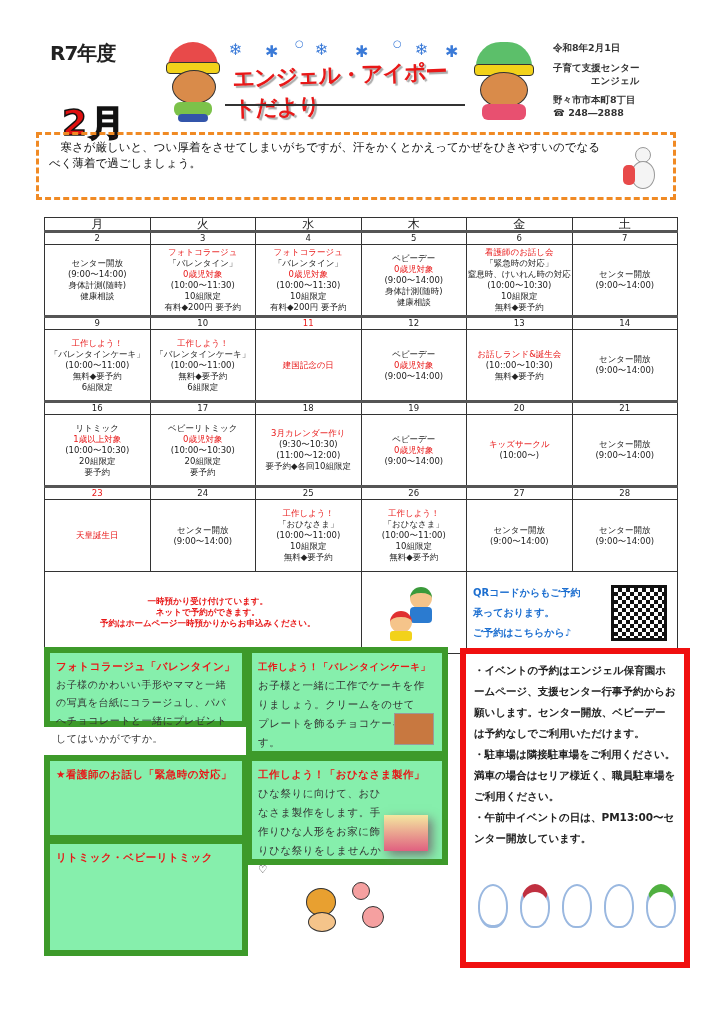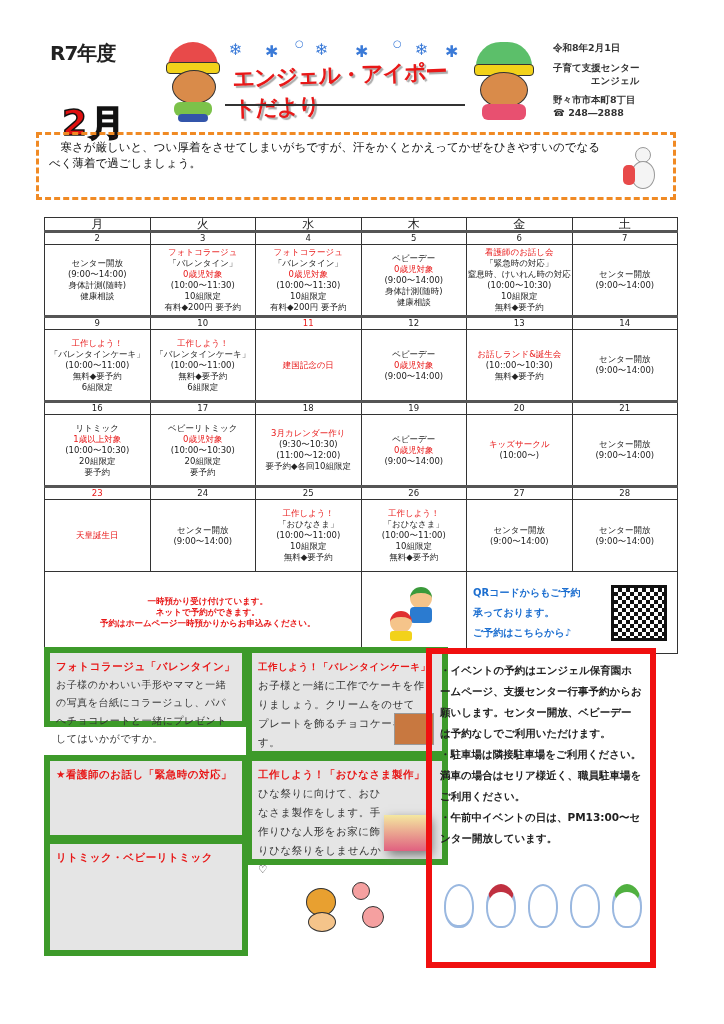--- a/index.html
+++ b/index.html
@@ -17,23 +17,23 @@
   .cal { left: 44px; top: 217px; width: 634px; border-collapse: collapse; table-layout: fixed; }
   .cal td, .cal th { border: 1.5px solid #333; text-align: center; vertical-align: middle; font-size: 8.5px; line-height: 11px; }
   .cal th { font-size: 12px; font-weight: normal; height: 14px; }
   .cal .dnum { height: 13px; font-size: 8.5px; border-top: 3px solid #555; }
   .cal .cell { height: 72px; }
   .red { color: #e81818; }
   .notice-row td { height: 82px; }
   .notice { color: #e81818; font-weight: bold; font-size: 11px; text-align: center; padding-left: 10px; line-height: 14px; }
   .qrtext { color: #1d6fd0; font-weight: bold; font-size: 10px; text-align: left !important; padding-left: 6px; line-height: 20px; }
   .qr { width: 56px; height: 56px; background: repeating-conic-gradient(#111 0 25%, #fff 0 50%) 0 0/8px 8px; border: 3px solid #111; }
-  .gbox { border: 6px solid #3d9a2a; background: #e5e5e5; padding: 4px 6px; font-size: 10.5px; line-height: 19px; color: #333; letter-spacing: 0.5px; }
+  .gbox { border: 6px solid #3d9a2a; background: #86efac; padding: 4px 6px; font-size: 10.5px; line-height: 19px; color: #333; letter-spacing: 0.5px; }
   .gbox .ttl { color: #e81818; font-weight: bold; }
-  .rbox { left: 426px; top: 648px; width: 230px; height: 320px; border: 6px solid #f01010; padding: 6px 8px; font-size: 10.5px; line-height: 21px; font-weight: bold; color: #222; }
+  .rbox { left: 460px; top: 648px; width: 230px; height: 320px; border: 6px solid #f01010; padding: 6px 8px; font-size: 10.5px; line-height: 21px; font-weight: bold; color: #222; }
 </style>
 </head>
 <body>
 
 <div class="abs fiscal">R7年度</div>
 <div class="abs month">2月</div>
 
 <div class="abs" style="left:158px;top:40px;width:72px;height:85px;">
   <div class="mascot" style="position:absolute;left:10px;top:2px;width:50px;height:30px;background:#e84a4a;border-radius:25px 25px 4px 4px;"></div>
   <div style="position:absolute;left:8px;top:22px;width:54px;height:12px;background:#f2d21a;border:1px solid #333;border-radius:4px;"></div>

